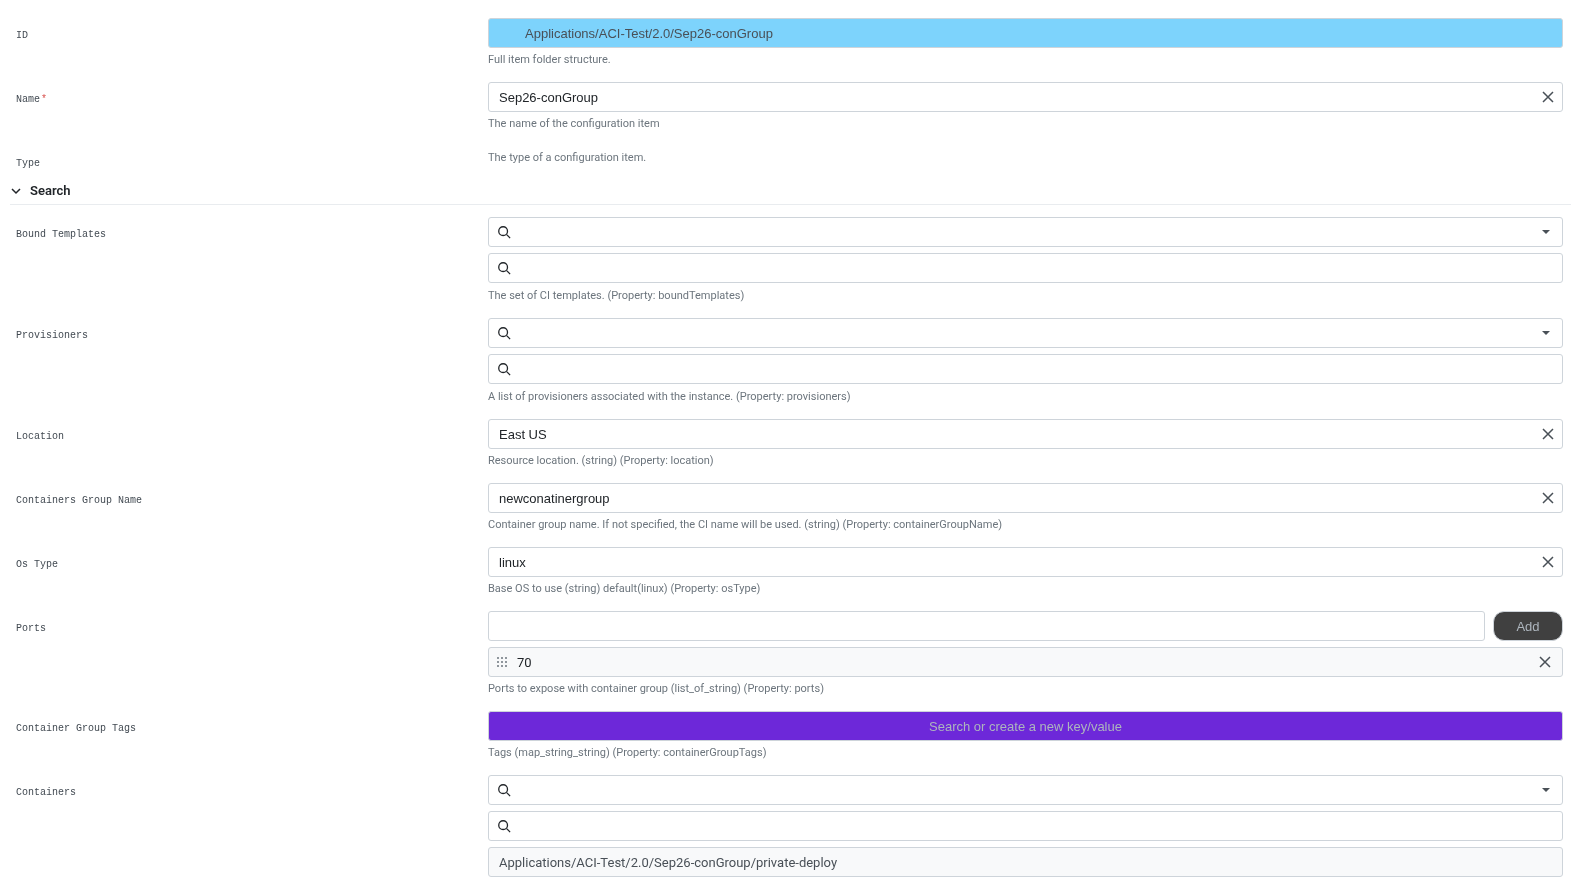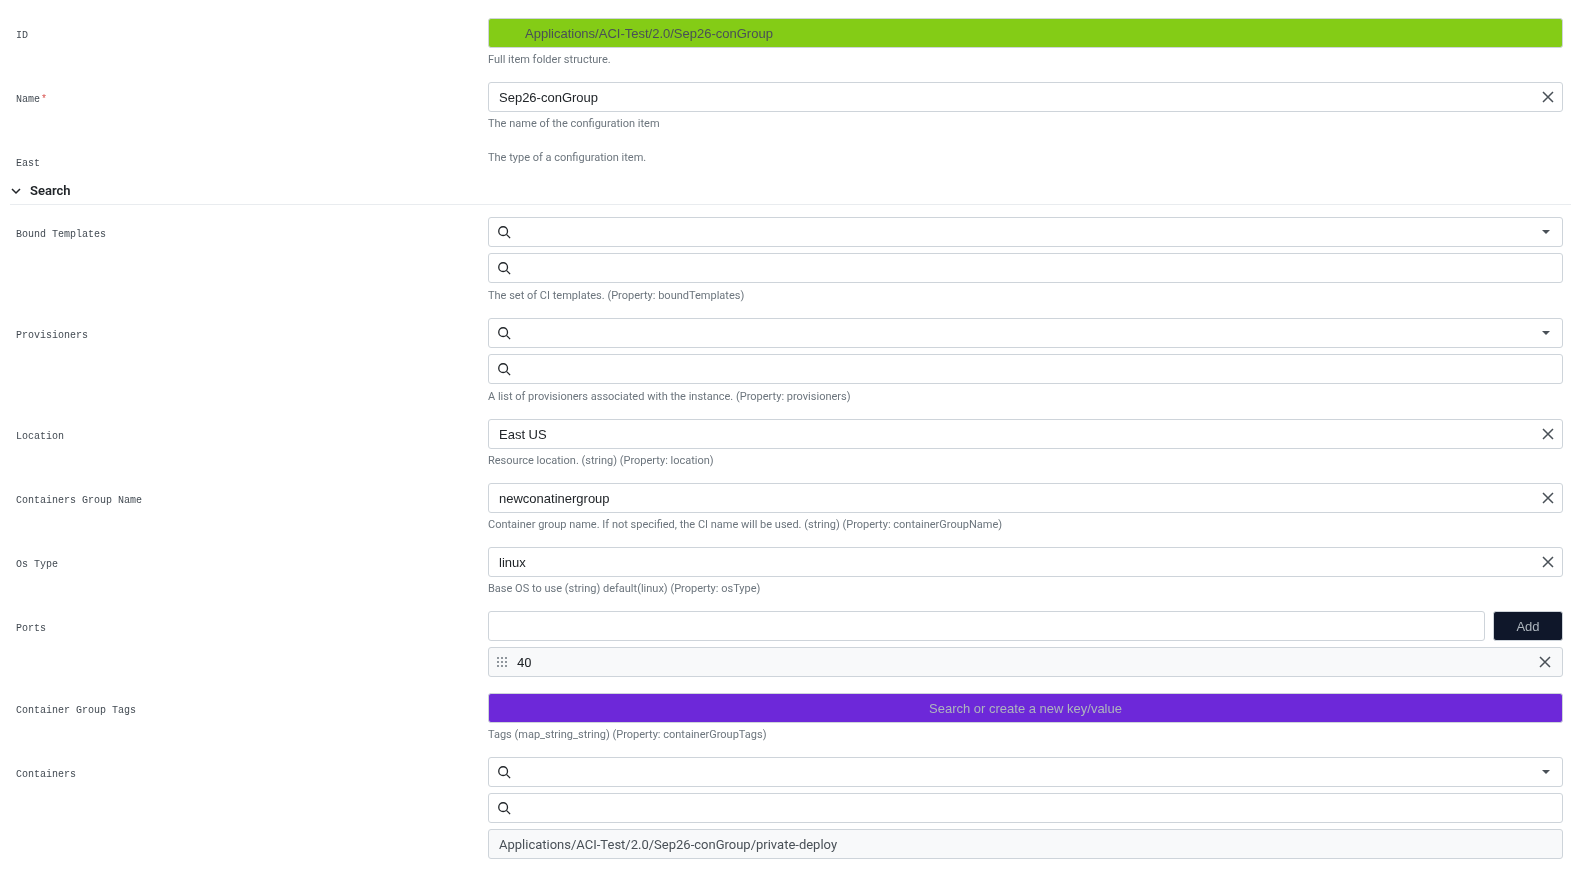--- a/index.html
+++ b/index.html
@@ -43,21 +43,21 @@
     width: 100%;
     height: 30px;
     border: 1px solid #ced4da;
     border-radius: 3px;
     padding: 0 10px;
     font-size: 13px;
     background: #fff;
     color: #212529;
   }
   .input-text.readonly {
-    background: #84cc16;
+    background: #7dd3fc;
     color: #495057;
     padding-left: 36px;
   }
   .input-text.with-clear { padding-right: 30px; }
   .clear-btn {
     position: absolute;
     right: 6px;
     top: 50%;
     transform: translateY(-50%);
     width: 18px; height: 18px;
@@ -105,22 +105,22 @@
   }
   .ports-add-row {
     display: flex;
     gap: 8px;
   }
   .ports-add-row .input-text { flex: 1; }
   .add-btn {
     width: 70px;
     height: 30px;
     border: 1px solid #ced4da;
-    border-radius: 3px;
-    background: #0f172a;
+    border-radius: 11px;
+    background: #404040;
     color: #adb5bd;
     font-size: 13px;
     cursor: default;
   }
   .port-item {
     display: flex;
     align-items: center;
     height: 30px;
     border: 1px solid #ced4da;
     border-radius: 3px;
@@ -200,21 +200,21 @@
         <svg class="icon-svg" width="12" height="12" viewBox="0 0 12 12">
             <path d="M1 1 L11 11 M11 1 L1 11" stroke="currentColor" stroke-width="1.5" fill="none"></path>
           </svg>
       </div>
     </div>
     <div class="help-text">The name of the configuration item</div>
   </div>
 </div>
 
 <div class="form-row">
-  <div class="label-col">East</div>
+  <div class="label-col">Type</div>
   <div class="field-col">
     <div class="help-text">The type of a configuration item.</div>
   </div>
 </div>
 
 <div class="section-header">
   <svg width="12" height="12" viewBox="0 0 12 12">
       <path d="M2 4 L6 8 L10 4" stroke="currentColor" stroke-width="1.5" fill="none"></path>
     </svg>
   <span>Search</span>
@@ -329,27 +329,28 @@
         <span></span>
           <span></span>
           <span></span>
           <span></span>
           <span></span>
           <span></span>
           <span></span>
           <span></span>
           <span></span>
       </div>
-      <div class="port-value">40</div>
+      <div class="port-value">70</div>
       <div class="port-remove">
         <svg width="12" height="12" viewBox="0 0 12 12">
             <path d="M1 1 L11 11 M11 1 L1 11" stroke="currentColor" stroke-width="1.5" fill="none"></path>
           </svg>
       </div>
     </div>
+    <div class="help-text">Ports to expose with container group (list_of_string) (Property: ports)</div>
   </div>
 </div>
 
 <div class="form-row">
   <div class="label-col">Container Group Tags</div>
   <div class="field-col">
     <input type="text" class="tags-input" placeholder="Search or create a new key/value" style="">
     <div class="help-text">Tags (map_string_string) (Property: containerGroupTags)</div>
   </div>
 </div>

